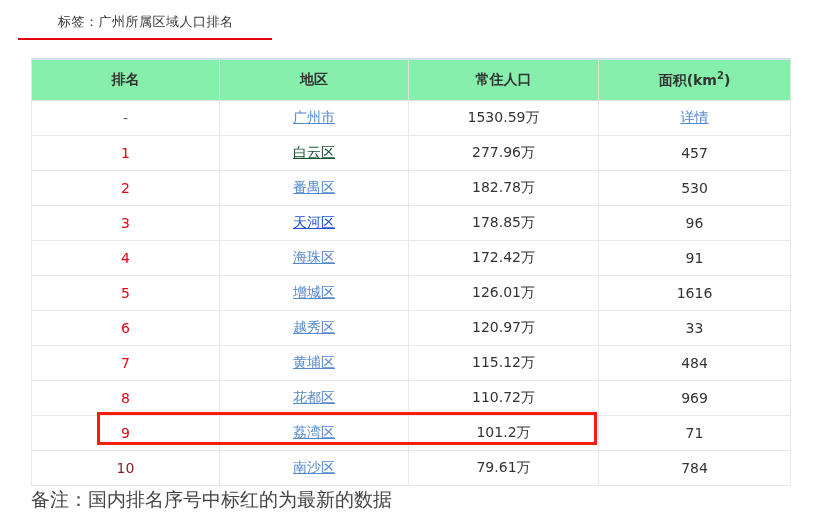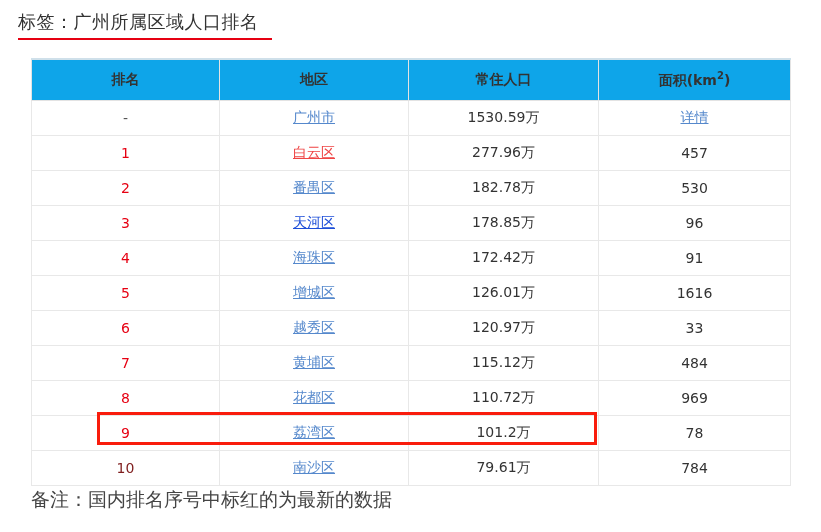--- a/index.html
+++ b/index.html
@@ -17,26 +17,27 @@
   }
 
   
   #page-title-wrap {
     position: absolute;
     left: 18px;
     top: 9px;
     width: 600px;
   }
   #page-title {
-    font-size: 18px;
+    font-size: 13px;
     line-height: 26px;
     color: #333333;
     white-space: nowrap;
     display: inline-block;
     letter-spacing: 0.5px;
+    margin-left: 40px;
   }
   #title-underline {
     position: absolute;
     left: 0px;
     top: 29px;
     width: 254px;
     height: 2px;
     background: #e60012;
   }
 
@@ -52,21 +53,21 @@
     border-top: 2px solid #cfe0ea;
     background: #ffffff;
   }
   #rank-table col.c-rank  { width: 188px; }
   #rank-table col.c-area  { width: 189px; }
   #rank-table col.c-pop   { width: 190px; }
   #rank-table col.c-size  { width: 192px; }
 
   #rank-table th {
     height: 38px;
-    background: #0ea5e9;
+    background: #86efac;
     border: 1px solid #e3e3e3;
     border-top: none;
     font-size: 14px;
     font-weight: bold;
     color: #333333;
     text-align: center;
     vertical-align: middle;
   }
   #rank-table td {
     height: 32px;
@@ -138,21 +139,21 @@
   </thead>
   <tbody id="table-body">
       <tr>
         <td><span class="rank-dash">-</span></td>
         <td><span class="cell-link" style="color: rgb(85, 136, 204);">广州市</span></td>
         <td><span class="pop-val">1530.59万</span></td>
         <td><span class="cell-link" style="color: rgb(85, 136, 204);">详情</span></td>
       </tr>
       <tr>
         <td><span class="rank-num" style="color: rgb(230, 0, 18);">1</span></td>
-        <td><span class="cell-link" style="color: #ef4444;">白云区</span></td>
+        <td><span class="cell-link" style="color: #14532d;">白云区</span></td>
         <td><span class="pop-val">277.96万</span></td>
         <td><span class="size-val">457</span></td>
       </tr>
       <tr>
         <td><span class="rank-num" style="color: rgb(230, 0, 18);">2</span></td>
         <td><span class="cell-link" style="color: rgb(85, 136, 204);">番禺区</span></td>
         <td><span class="pop-val">182.78万</span></td>
         <td><span class="size-val">530</span></td>
       </tr>
       <tr>
@@ -188,21 +189,21 @@
       <tr>
         <td><span class="rank-num" style="color: rgb(230, 0, 18);">8</span></td>
         <td><span class="cell-link" style="color: rgb(85, 136, 204);">花都区</span></td>
         <td><span class="pop-val">110.72万</span></td>
         <td><span class="size-val">969</span></td>
       </tr>
       <tr>
         <td><span class="rank-num" style="color: rgb(230, 0, 18);">9</span></td>
         <td><span class="cell-link" style="color: rgb(85, 136, 204);">荔湾区</span></td>
         <td><span class="pop-val">101.2万</span></td>
-        <td><span class="size-val">78</span></td>
+        <td><span class="size-val">71</span></td>
       </tr>
       <tr>
         <td><span class="rank-num" style="color: #7f1d1d;">10</span></td>
         <td><span class="cell-link" style="color: rgb(85, 136, 204);">南沙区</span></td>
         <td><span class="pop-val">79.61万</span></td>
         <td><span class="size-val">784</span></td>
       </tr>
     </tbody>
 </table>
 

